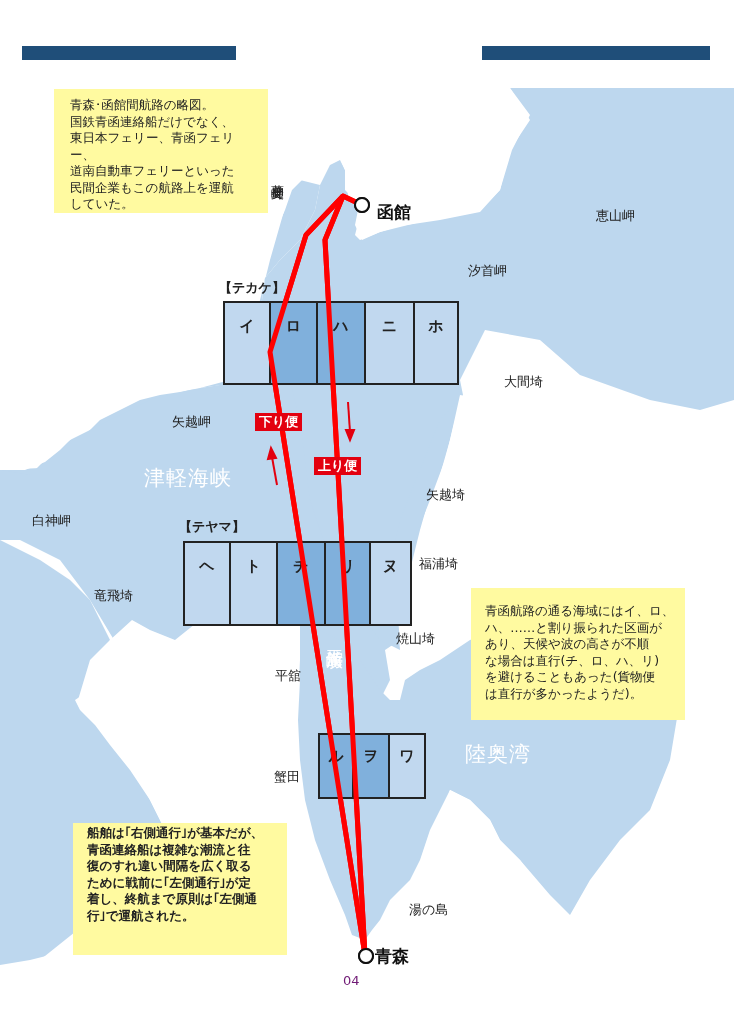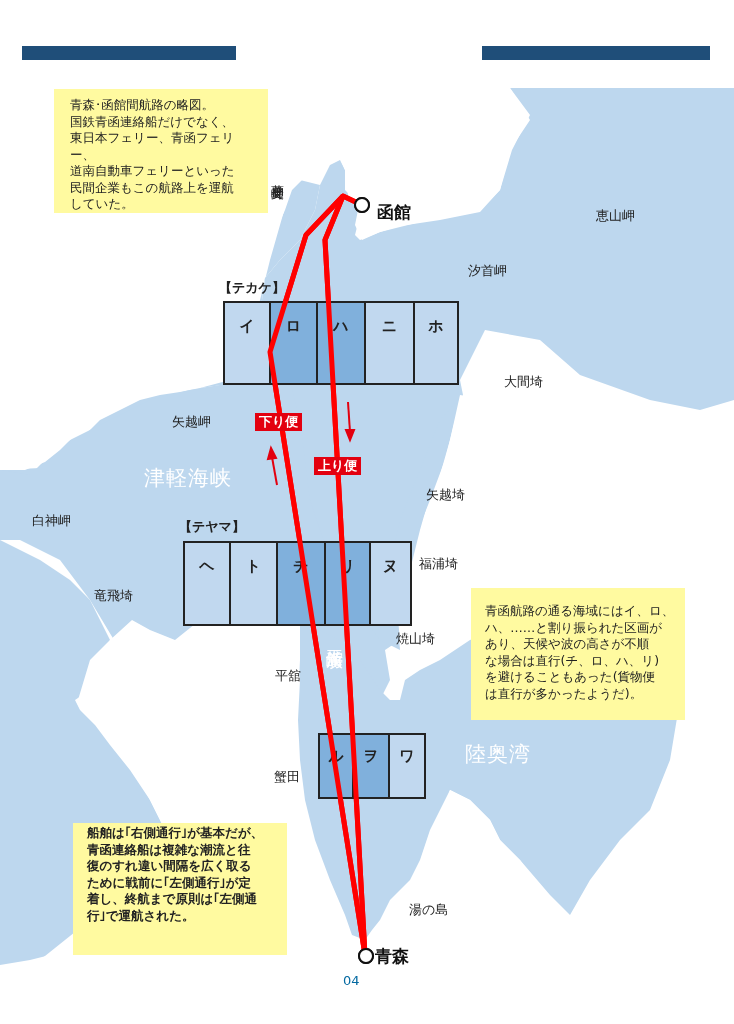--- a/index.html
+++ b/index.html
@@ -21,21 +21,21 @@
   .note { position: absolute; background: #fffaa0; font-size: 12.5px; line-height: 16.5px; color: #222;
           box-sizing: border-box; white-space: pre-line; }
   .grid { position: absolute; display: flex; border: 2px solid #222; box-sizing: border-box; }
   .cell { border-right: 2px solid #222; box-sizing: border-box; text-align: center;
           font-size: 15px; font-weight: bold; padding-top: 14px; color: #222; }
   .cell:last-child { border-right: none; }
   .cell.light { background: #c1d8ef; }
   .cell.dark { background: #80b0dc; }
   .tag { position: absolute; background: #e3000f; color: #fff; font-size: 13px; font-weight: bold;
          padding: 1px 4px; line-height: 16px; }
-  .pagenum { position: absolute; left: 343px; top: 973px; font-size: 13px; color: #0369a1; }
+  .pagenum { position: absolute; left: 343px; top: 973px; font-size: 13px; color: #701a75; }
 </style>
 </head>
 <body>
 
 <svg class="map" width="734" height="1024" viewBox="0 0 734 1024">
 
   <path fill="#bdd7ee" d="M510,88 L734,88 L734,400 L700,410 L650,400 L580,375 L540,340 L485,330 L460,380 L463,395
        L455,420 L440,460 L420,530 L405,590 L398,620 L400,640 L385,650 L390,680 L380,700
        L360,700 L330,660 L320,650 L310,620 L290,600 L260,580 L240,575 L200,600 L180,630
        L160,640 L140,650 L130,620 L120,600 L100,580 L80,560 L60,540 L30,520 L0,510

